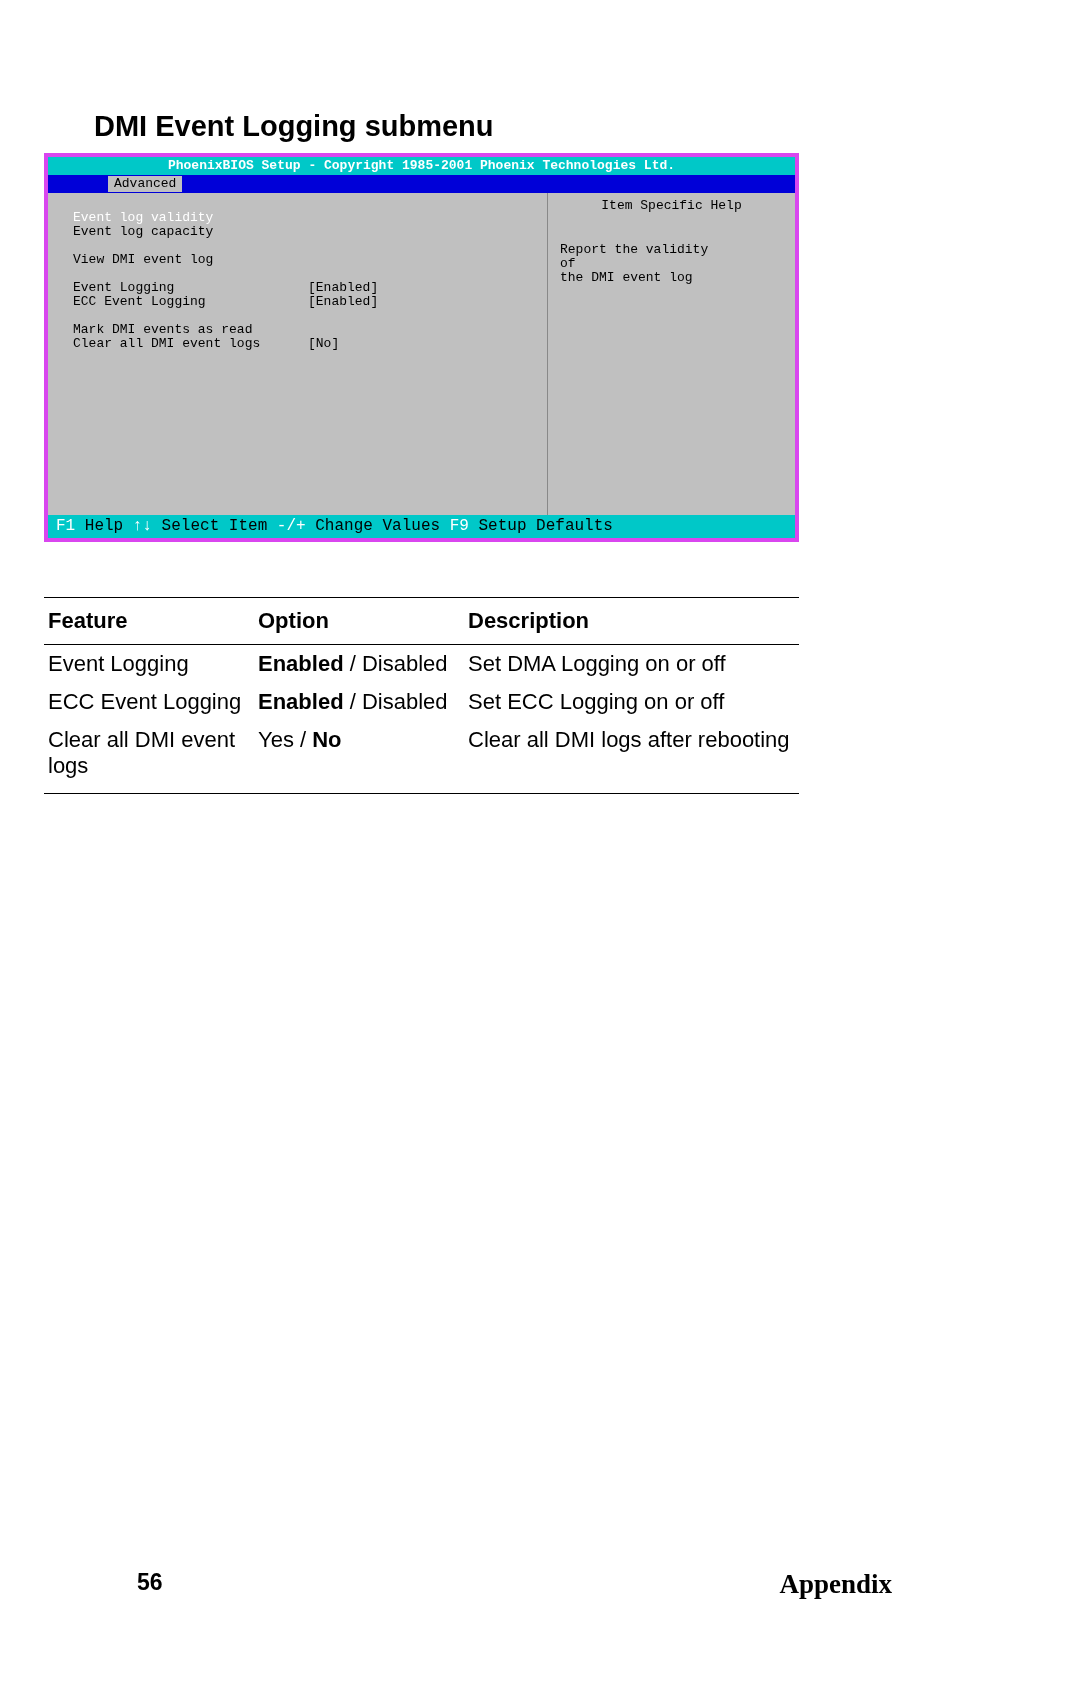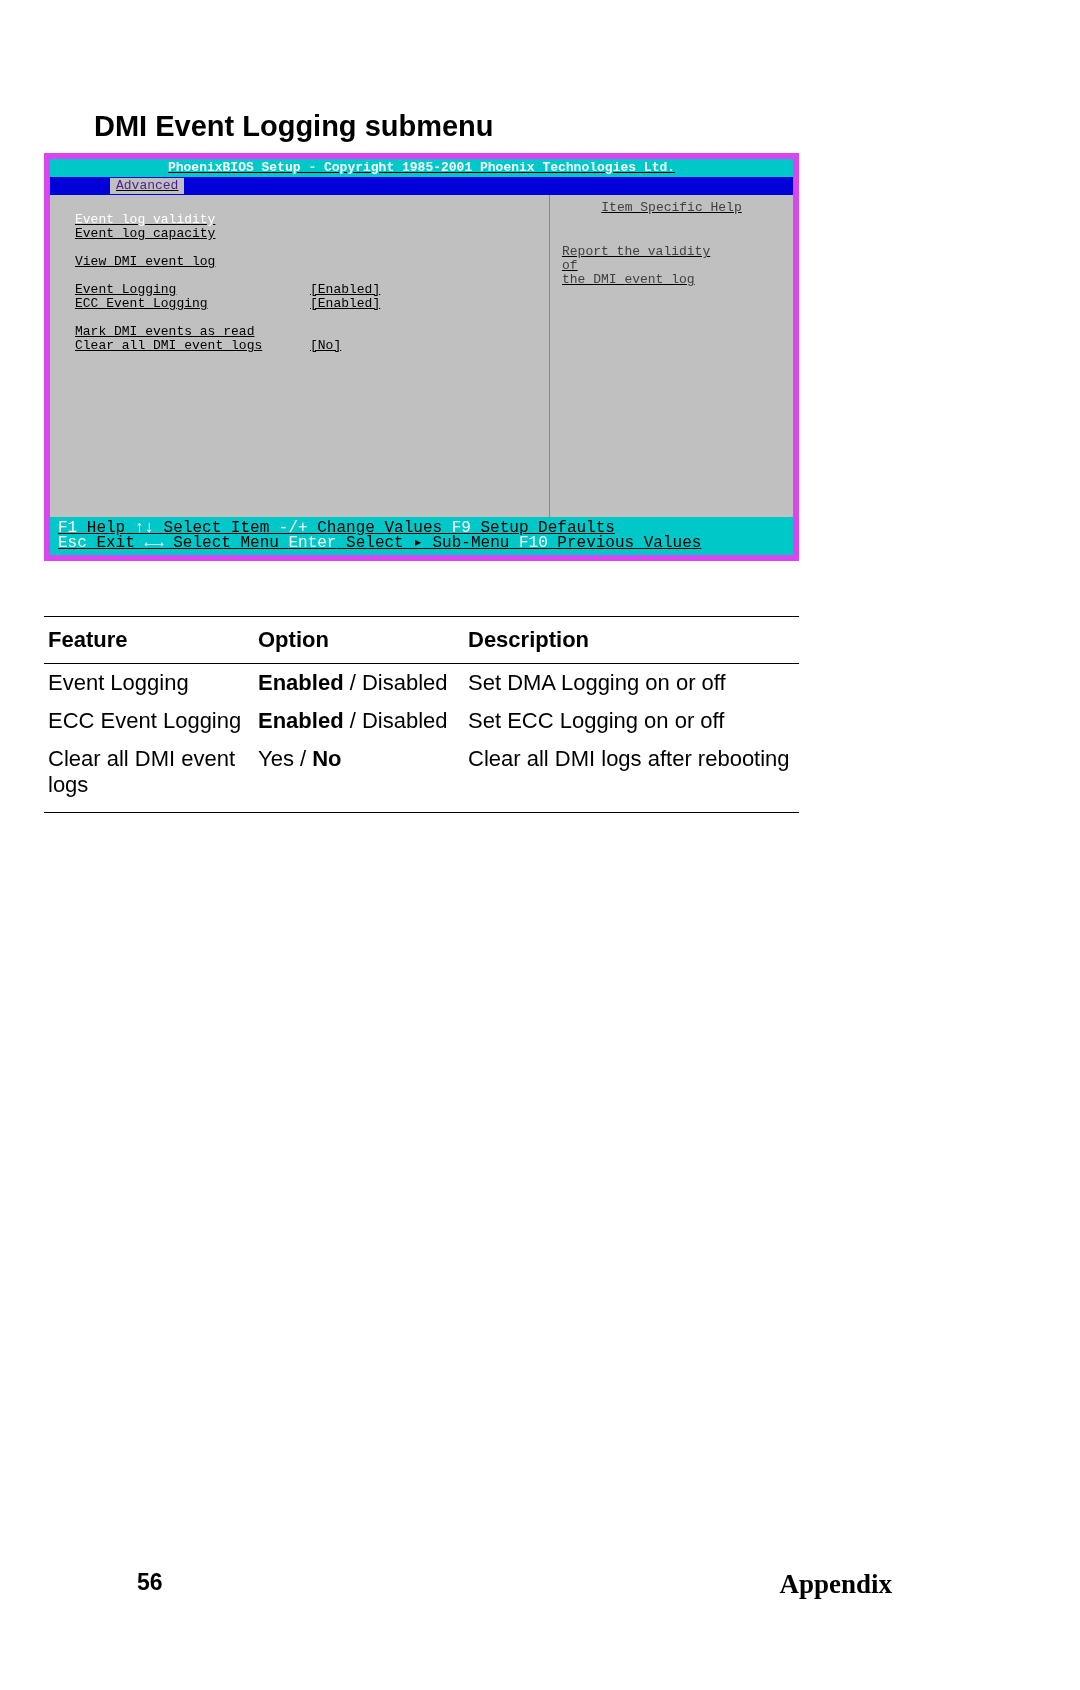--- a/index.html
+++ b/index.html
@@ -24,63 +24,62 @@
     margin-bottom:22px;
   }
 
   
   .bios {
     width:755px;
     font-family:"Courier New", Courier, monospace;
     font-size:14px;
     line-height:14px;
     background:#c0c0c0;
-    border:6px solid #d946ef;
+    border:4px solid #d946ef;
     margin-left:-50px;
     margin-bottom:55px;
-    text-decoration:underline;
   }
   .bios-cyan { background:#00c8c8; color:#fff; }
   .bios-title {
     text-align:center;
     padding:2px 0;
     font-weight:bold;
     font-size:13px;
   }
   .bios-menu {
     background:#0000d8;
     color:#888;
     height:18px;
     display:flex;
     align-items:center;
     padding-left:60px;
   }
   .bios-tab {
     background:#c0c0c0;
-    color:#4c1d95;
+    color:#000000;
     padding:1px 6px;
     font-weight:normal;
     font-size:13px;
   }
   .bios-body {
     display:flex;
     background:#c0c0c0;
     height:322px;
   }
   .bios-left {
     flex:0 0 500px;
     padding:18px 10px 10px 25px;
     border-right:1px solid #888;
     font-size:13px;
   }
   .bios-right {
     flex:1;
     padding:6px 12px;
     font-size:13px;
-    color:#404040;
+    color:#000000;
   }
   .bios-right-title {
     text-align:center;
     margin-bottom:30px;
   }
   .bios-item { color:#000000; margin:0; }
   .bios-item-sel { color:#fff; }
   .bios-row { display:flex; }
   .bios-label { width:235px; }
   .bios-val { color:#000; }
@@ -174,26 +173,20 @@
         <div>the DMI event log</div>
       </div>
     </div>
     <div class="bios-footer bios-cyan">
       <div>
         <span class="k">F1</span><span class="a"> Help  </span>
         <span class="k">↑↓</span><span class="a"> Select Item </span>
         <span class="k">-/+</span><span class="a">  Change Values   </span>
         <span class="k">F9</span><span class="a">  Setup Defaults</span>
       </div>
-      <div>
-        <span class="k">Esc</span><span class="a"> Exit </span>
-        <span class="k">←→</span><span class="a"> Select Menu </span>
-        <span class="k">Enter</span><span class="a"> Select ▸ Sub-Menu</span>
-        <span class="k">F10</span><span class="a"> Previous Values</span>
-      </div>
     </div>
   </div>
 
   <table class="feat-table">
     <thead>
       <tr>
         <th class="col-feature">Feature</th>
         <th class="col-option">Option</th>
         <th>Description</th>
       </tr>

